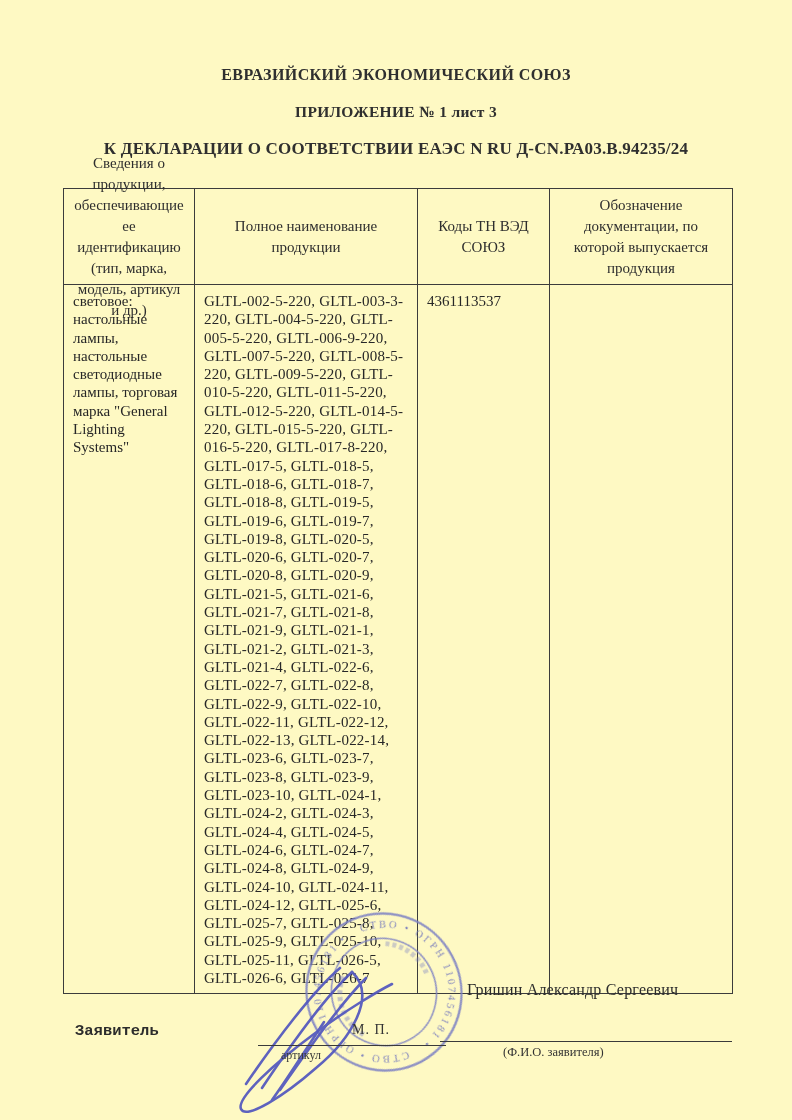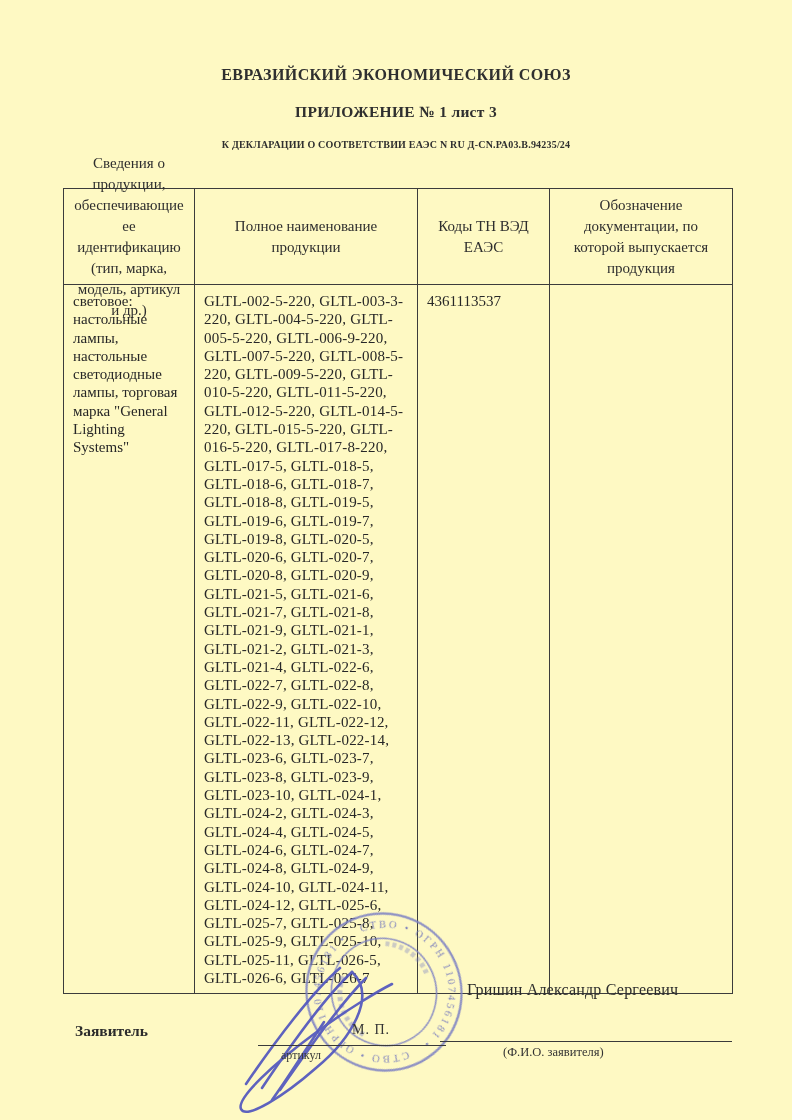--- a/index.html
+++ b/index.html
@@ -12,21 +12,21 @@
     color:#2d2d2d;
     overflow:hidden;
   }
   
   .title{
     position:absolute;left:0;width:100%;
     text-align:center;font-weight:bold;color:#2f2f2f;
   }
   .title-1{top:66px;font-size:16px;letter-spacing:.4px;}
   .title-2{top:103px;font-size:15.5px;letter-spacing:.3px;}
-  .title-3{top:139px;font-size:10px;letter-spacing:.2px;}
+  .title-3{top:139px;font-size:17px;letter-spacing:.2px;}
 
   
   .doc-table{
     position:absolute;left:63px;top:188px;width:668px;
     border:1.6px solid #3c3c3c;
     display:grid;
     grid-template-columns:131px 223px 132px auto;
     background:transparent;
   }
   .cell{
@@ -50,21 +50,21 @@
     line-height:18.3px;
     white-space:pre-line;
     color:#272727;
     overflow:hidden;
   }
   .c2{letter-spacing:.2px;}
 
   
   .applicant{
     position:absolute;left:75px;top:1022px;
-    font-weight:bold;font-size:15.5px;color:#2c2c2c;
+    font-weight:bold;font-size:15.5px;color:#2c2c2c;font-family:Liberation Mono, monospace;
   }
   .sig-line{
     position:absolute;left:258px;top:1045px;width:188px;
     border-top:1.5px solid #3a3a3a;height:0;
   }
   .sig-caption{
     position:absolute;left:281px;top:1048px;
     font-size:12px;color:#3a3a3a;
   }
   .mp-caption{
@@ -93,21 +93,21 @@
 
 <div class="page">
 
   <div class="title title-1">ЕВРАЗИЙСКИЙ ЭКОНОМИЧЕСКИЙ СОЮЗ</div>
   <div class="title title-2">ПРИЛОЖЕНИЕ № 1 лист 3</div>
   <div class="title title-3">К ДЕКЛАРАЦИИ О СООТВЕТСТВИИ ЕАЭС N RU Д-CN.РА03.В.94235/24</div>
 
   <div class="doc-table">
     <div class="cell hdr">Сведения о продукции, обеспечивающие ее идентификацию (тип, марка, модель, артикул и др.)</div>
     <div class="cell hdr">Полное наименование продукции</div>
-    <div class="cell hdr">Коды ТН ВЭД ЕАЭС</div>
+    <div class="cell hdr">Коды ТН ВЭД СОЮЗ</div>
     <div class="cell hdr">Обозначение документации, по которой выпускается продукция</div>
 
     <div class="cell bodyc">световое:
 настольные
 лампы,
 настольные
 светодиодные
 лампы, торговая
 марка "General
 Lighting

